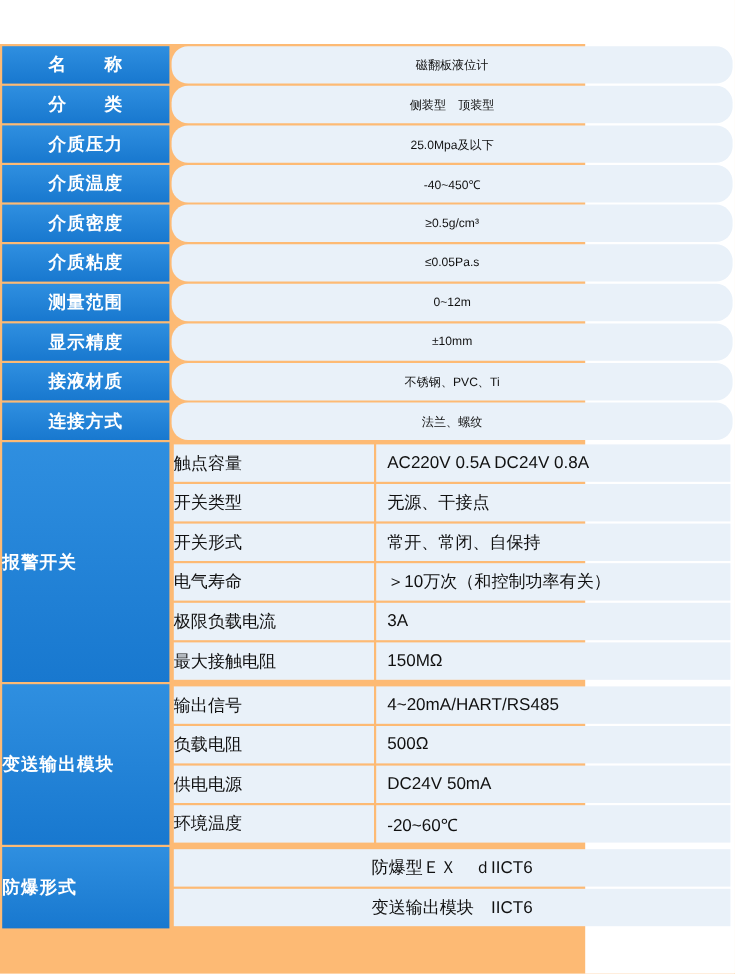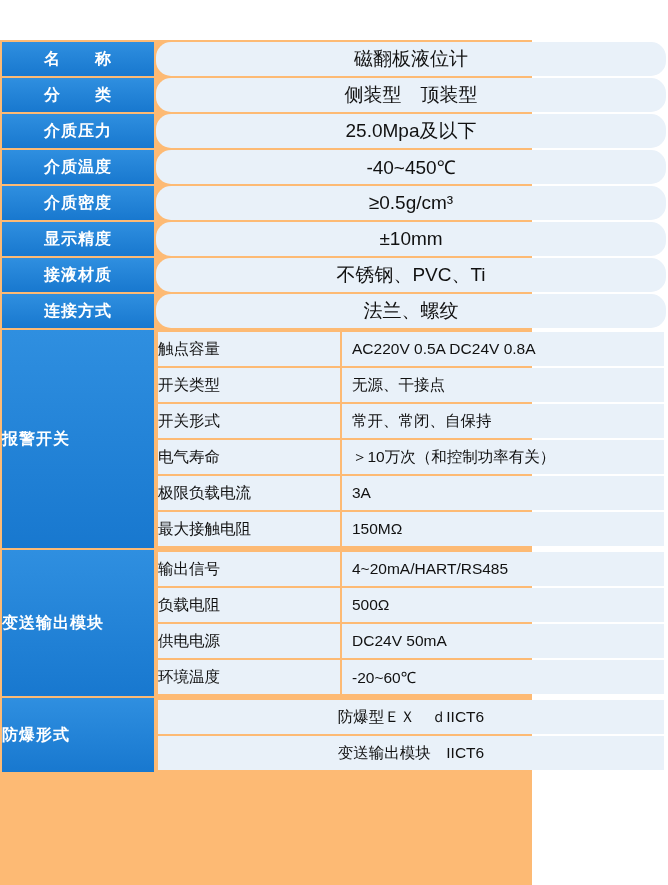--- a/index.html
+++ b/index.html
@@ -32,21 +32,21 @@
     color: #ffffff;
     font-weight: bold;
     font-size: 16px;
     text-align: center;
     letter-spacing: 1px;
     height: 34px;
   }
   .val {
     background: #e9f1f9;
     color: #111;
-    font-size: 19px;
+    font-size: 11px;
     text-align: center;
     height: 34px;
     padding-left: 0;
     border-radius: 15px;
   }
   
   table.sub {
     width: 100%;
     border-collapse: separate;
     border-spacing: 2px 2px;
@@ -104,20 +104,28 @@
       <td class="label">介质压力</td>
       <td class="val">25.0Mpa及以下</td>
     </tr>
     <tr>
       <td class="label">介质温度</td>
       <td class="val">-40~450℃</td>
     </tr>
     <tr>
       <td class="label">介质密度</td>
       <td class="val">≥0.5g/cm³</td>
+    </tr>
+    <tr>
+      <td class="label">介质粘度</td>
+      <td class="val">≤0.05Pa.s</td>
+    </tr>
+    <tr>
+      <td class="label">测量范围</td>
+      <td class="val">0~12m</td>
     </tr>
     <tr>
       <td class="label">显示精度</td>
       <td class="val">±10mm</td>
     </tr>
     <tr>
       <td class="label">接液材质</td>
       <td class="val">不锈钢、PVC、Ti</td>
     </tr>
     <tr>

